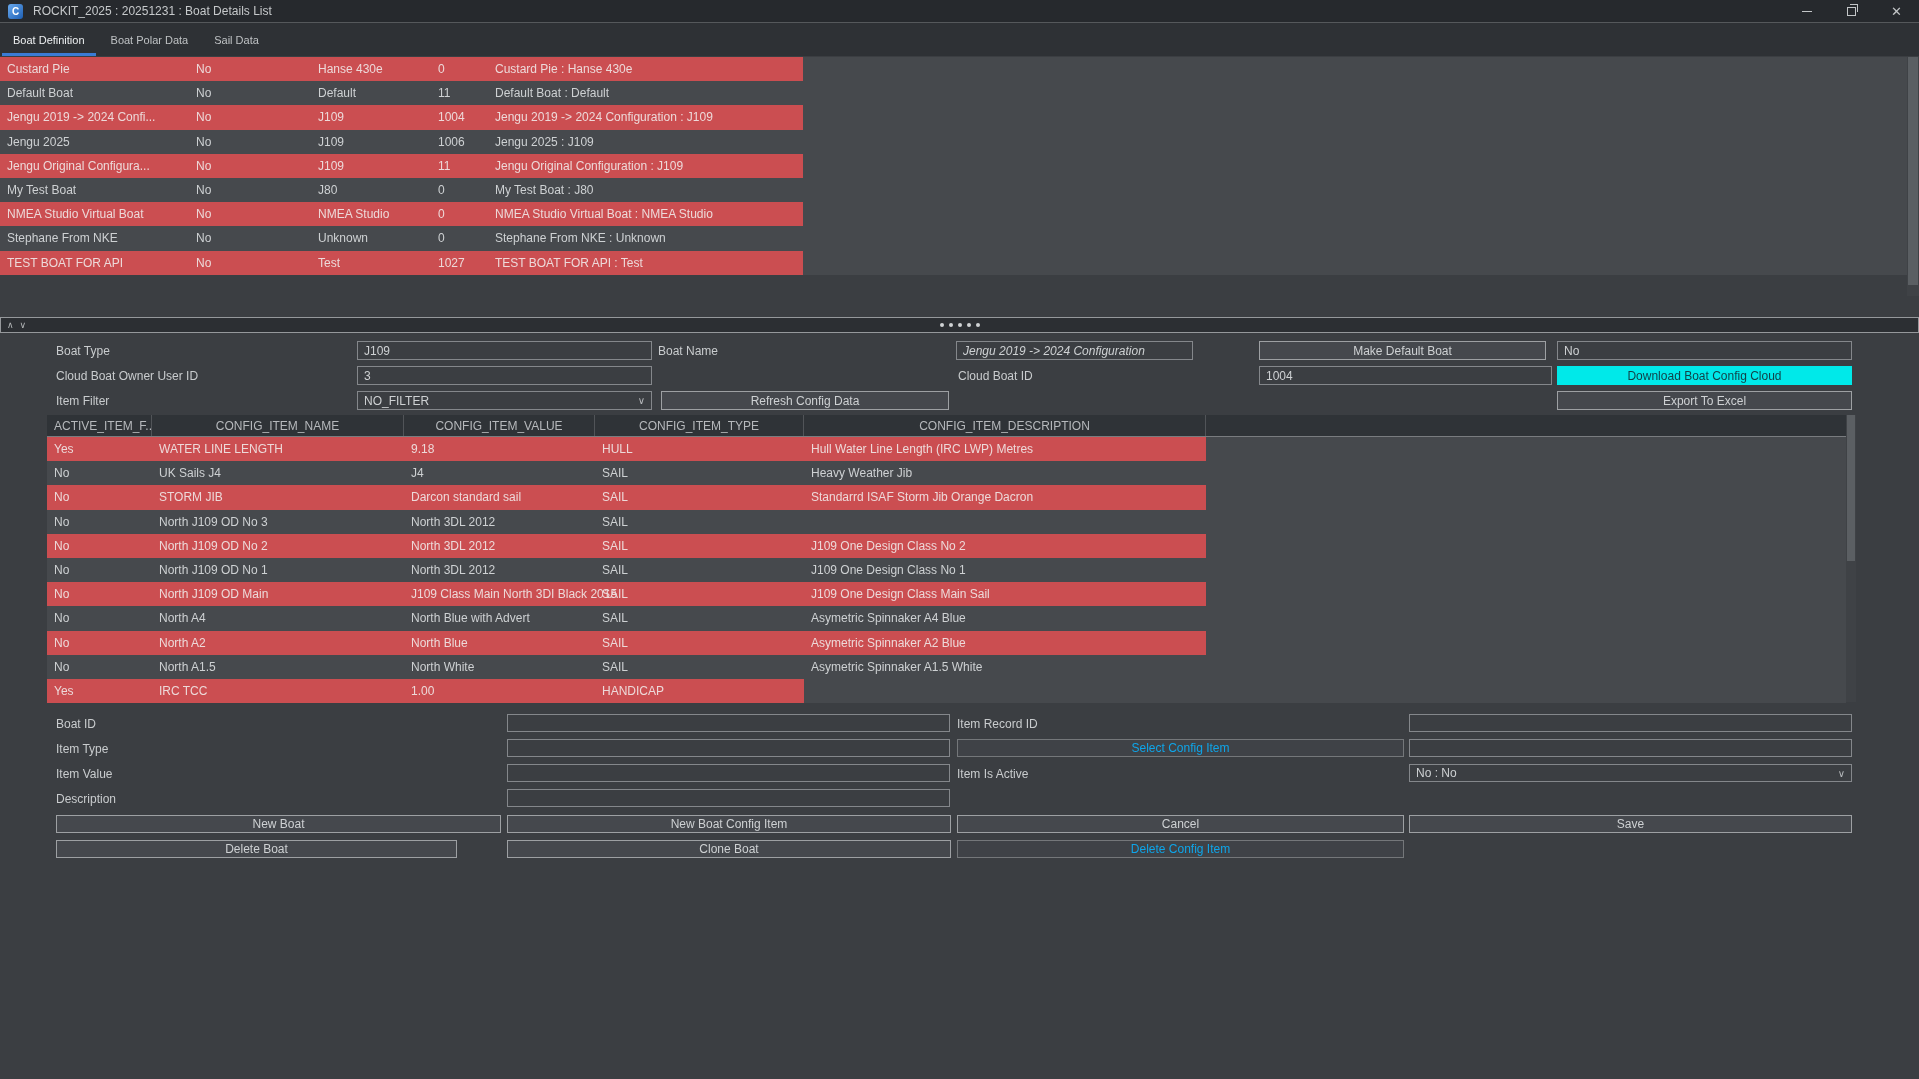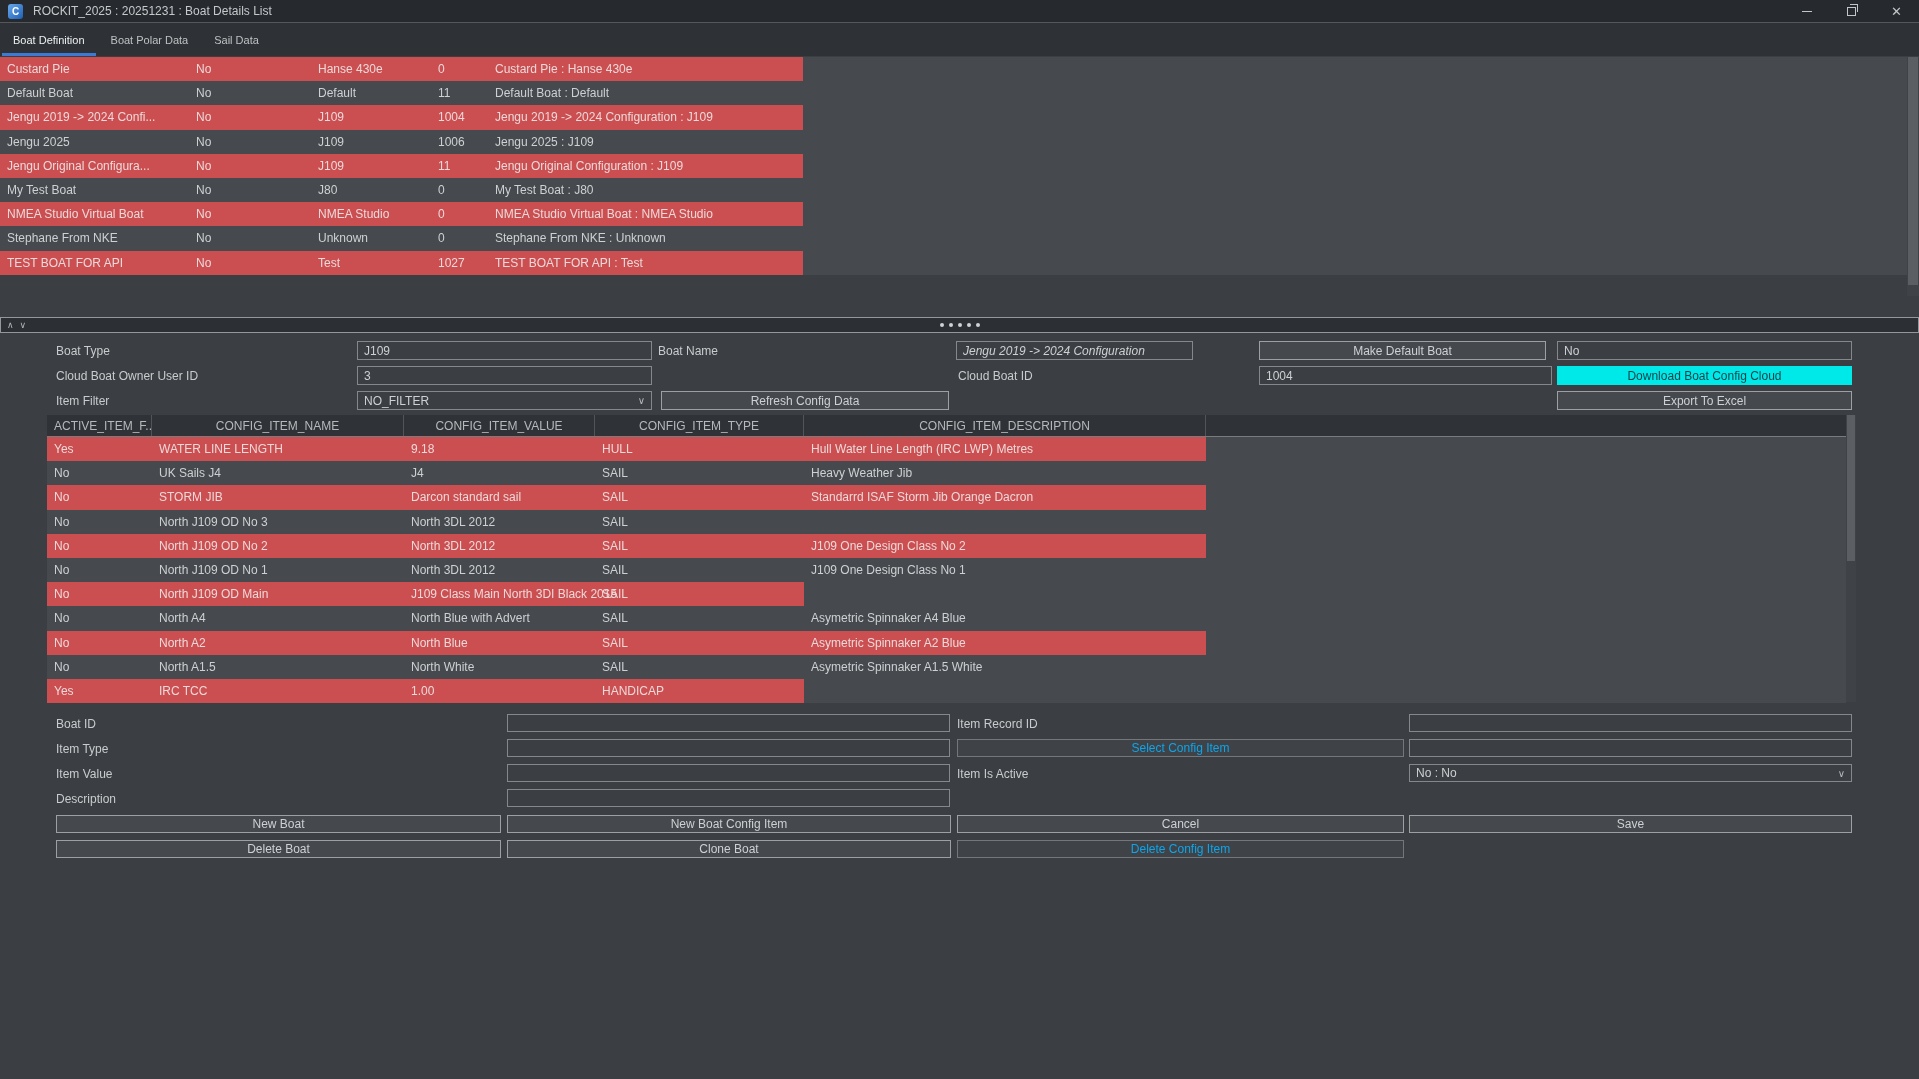--- a/index.html
+++ b/index.html
@@ -262,20 +262,21 @@
           <div class="cell c2">North 3DL 2012</div>
           <div class="cell c3">SAIL</div>
           <div class="cell c4">J109 One Design Class No 1</div>
           <div class="cell filler"></div>
         </div>
         <div class="grid-row cfg-tpl red">
           <div class="cell c0">No</div>
           <div class="cell c1">North J109 OD Main</div>
           <div class="cell c2">J109 Class Main North 3DI Black 2015</div>
           <div class="cell c3">SAIL</div>
+          <div class="cell c4">J109 One Design Class Main Sail</div>
           <div class="cell filler"></div>
         </div>
         <div class="grid-row cfg-tpl">
           <div class="cell c0">No</div>
           <div class="cell c1">North A4</div>
           <div class="cell c2">North Blue with Advert</div>
           <div class="cell c3">SAIL</div>
           <div class="cell c4">Asymetric Spinnaker A4 Blue</div>
           <div class="cell filler"></div>
         </div>
@@ -327,17 +328,17 @@
   </div>
 
   <div class="lbl" style="left:56px;top:789px;">Description</div>
   <input class="tb h18" style="left: 507px; top: 789px; width: 443px;" value="">
 
   <div class="btn h18" style="left:56px;top:815px;width:445px;">New Boat</div>
   <div class="btn h18" style="left:507px;top:815px;width:444px;">New Boat Config Item</div>
   <div class="btn h18" style="left:957px;top:815px;width:447px;">Cancel</div>
   <div class="btn h18" style="left:1409px;top:815px;width:443px;">Save</div>
 
-  <div class="btn h18" style="left:56px;top:840px;width:445px;">Delete Boat</div>
+  <div class="btn h18" style="left:56px;top:840px;width:401px;">Delete Boat</div>
   <div class="btn h18" style="left:507px;top:840px;width:444px;">Clone Boat</div>
   <div class="btn disabled h18" style="left:957px;top:840px;width:447px;">Delete Config Item</div>
 
 </div>
 
 </body></html>

